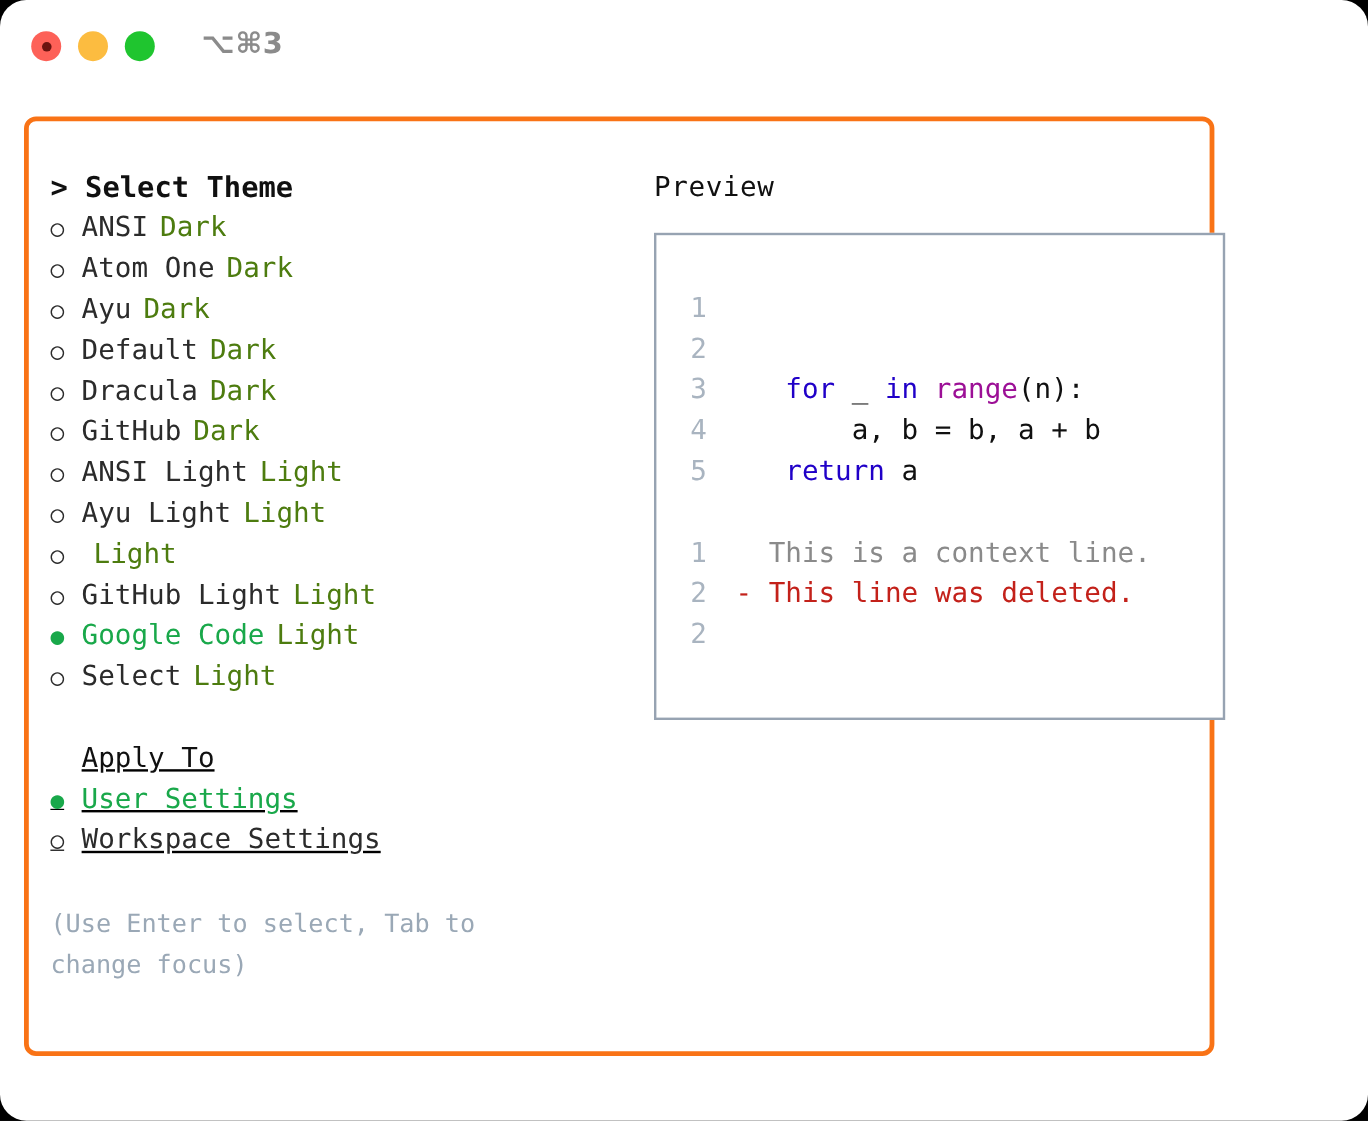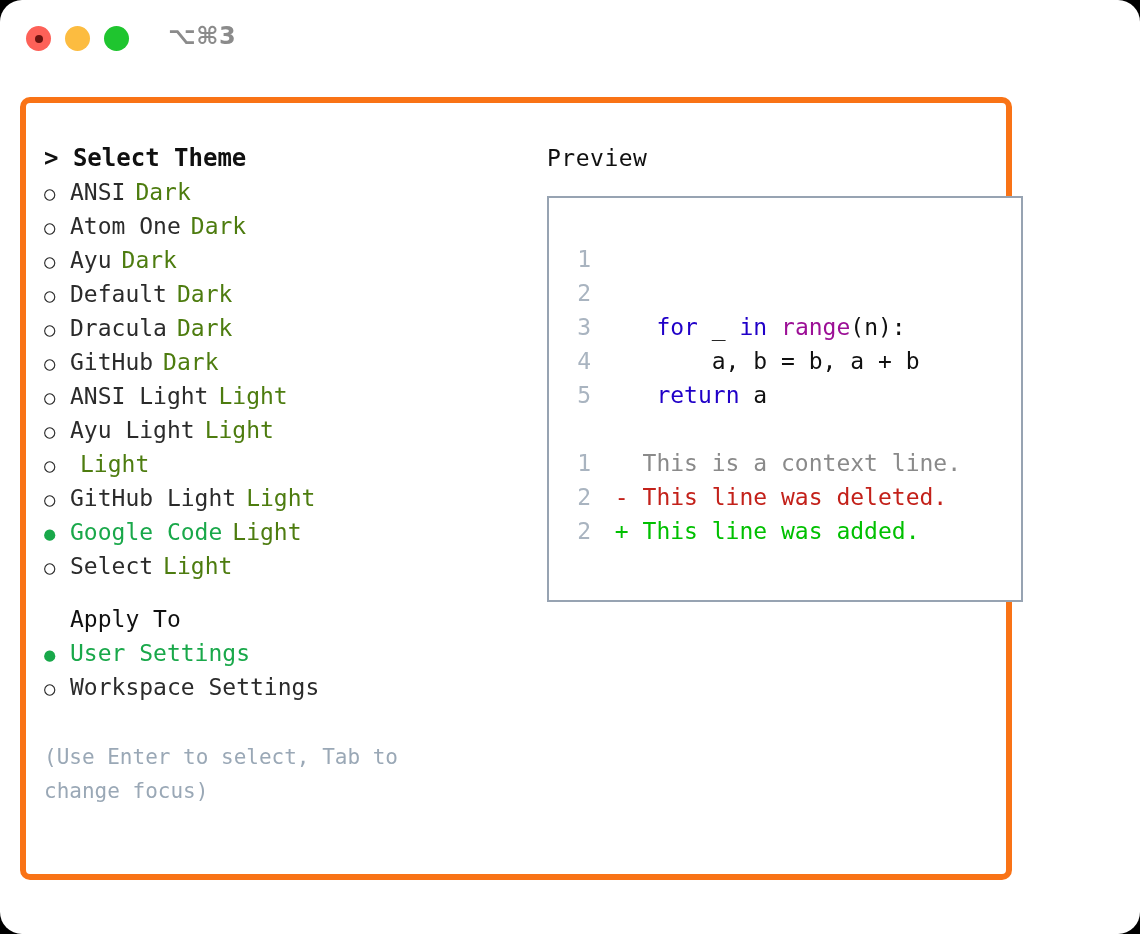--- a/index.html
+++ b/index.html
@@ -68,21 +68,21 @@
     color: #8b8b8b;
   }
 
   
   #main-panel {
     position: absolute;
     left: 20px;
     top: 97px;
     width: 992px;
     height: 783px;
-    border: 6px solid #f97316;
+    border: 4px solid #f97316;
     border-radius: 10px;
     background: #ffffff;
     box-sizing: border-box;
   }
 
   
   #theme-column {
     position: absolute;
     left: 18px;
     top: 38px;
@@ -113,21 +113,21 @@
     line-height: 34px;
   }
   .option-row.selected .bullet { color: #19a84a; }
   .opt-name  { color: #2b2b2b; }
   .option-row.selected .opt-name { color: #19a84a; }
   .opt-tag {
     color: #4d7c0f;
     margin-left: 10px;
   }
 
-  #apply-section { margin-top: 19px; }
+  #apply-section { margin-top: 34px; text-decoration: underline; }
   #apply-header {
     font-size: 23px;
     color: #101010;
     line-height: 34px;
     padding-left: 26px;
     white-space: pre;
   }
 
   #hint-text {
     margin-top: 36px;
@@ -241,19 +241,19 @@
             <div class="code-line"><span class="ln">1</span></div>
             <div class="code-line"><span class="ln">2</span></div>
             <div class="code-line"><span class="ln">3</span><span class="code-body"><span class="tok-pln">    </span><span class="tok-kw">for</span><span class="tok-pln"> _ </span><span class="tok-kw">in</span><span class="tok-pln"> </span><span class="tok-fn">range</span><span class="tok-pln">(n):</span></span></div>
             <div class="code-line"><span class="ln">4</span><span class="code-body"><span class="tok-pln">        a, b = b, a + b</span></span></div>
             <div class="code-line"><span class="ln">5</span><span class="code-body"><span class="tok-pln">    </span><span class="tok-kw">return</span><span class="tok-pln"> a</span></span></div>
           </div>
         <div class="spacer-line"></div>
         <div id="diff-block">
             <div class="code-line"><span class="ln">1</span><span class="diff-ctx">   This is a context line.</span></div>
             <div class="code-line"><span class="ln">2</span><span class="diff-del"> - This line was deleted.</span></div>
-            <div class="code-line"><span class="ln">2</span><span class="diff-add"> + This line was added.</span></div>
+            <div class="code-line"><span class="ln">2</span></div>
           </div>
       </div>
     </div>
 
   </div>
 </div>
 
 </body></html>

